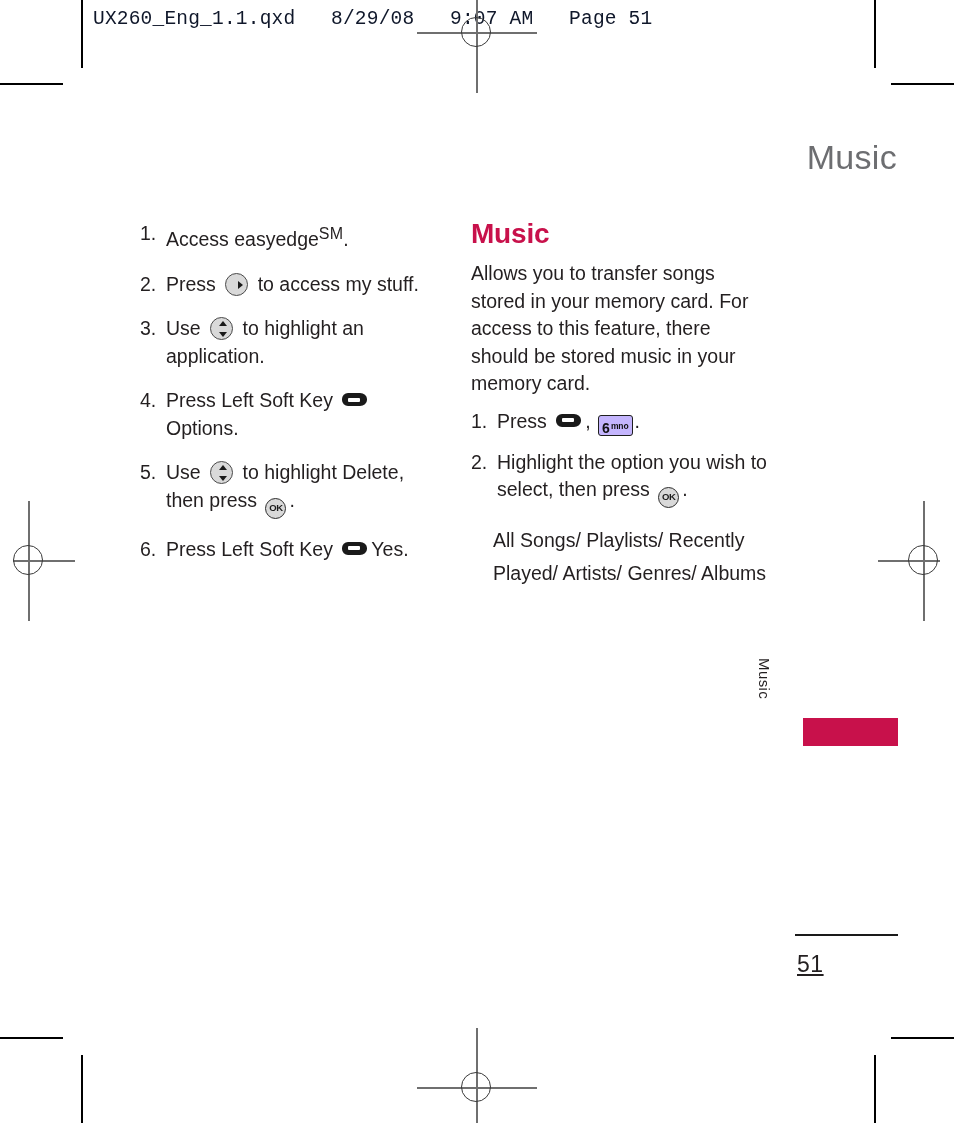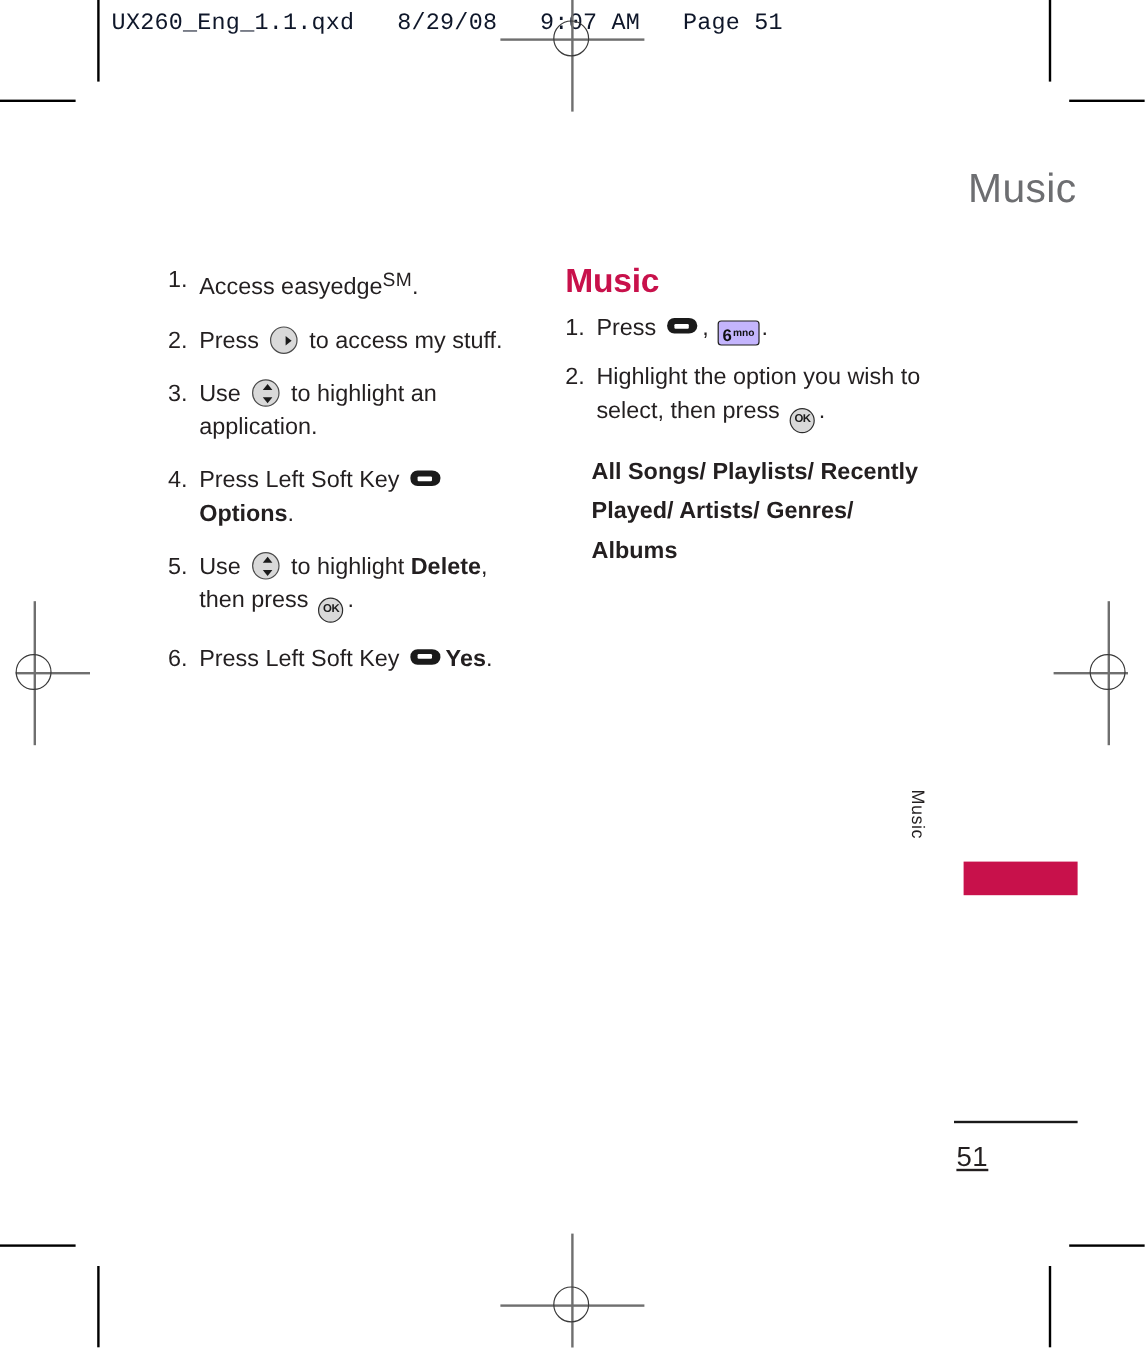--- a/index.html
+++ b/index.html
@@ -118,21 +118,21 @@
     margin-bottom: 17px;
   }
   ol.steps.tight > li { margin-bottom: 10px; }
   ol.steps > li .num {
     position: absolute;
     left: 0;
     top: 0;
   }
   ol.steps > li:last-child { margin-bottom: 0; }
 
-  b, .b { font-weight: bold; }
+  b, .b { font-weight: normal; }
 
   sup.sm {
     font-size: 16px;
     vertical-align: 7px;
     letter-spacing: 0.2px;
   }
 
   
   .icon-nav {
     display: inline-block;
@@ -343,20 +343,21 @@
       <span class="num">6.</span><span>Press Left Soft Key </span><span class="icon-softkey"></span><span class="b">Yes</span><span>.</span>
     </li>
 
   </ol>
 </div>
 
 <div class="col-right">
 
   <h2 class="sec-title">Music</h2>
 
+  <p class="body-text">Allows you to transfer songs stored in your memory card. For access to this feature, there should be stored music in your memory card.</p>
 
   <ol class="steps tight" style="margin-top:4px;">
     <li style="margin-bottom:13px;">
       <span class="num">1.</span><span>Press </span><span class="icon-softkey"></span><span>, </span><span class="icon-numkey"><span class="digit">6</span><span class="letters">mno</span></span><span>.</span>
     </li>
 
     <li>
       <span class="num">2.</span><span>Highlight the option you wish to select, then press </span><span class="icon-ok">OK</span><span>.</span>
     </li>
   </ol>

